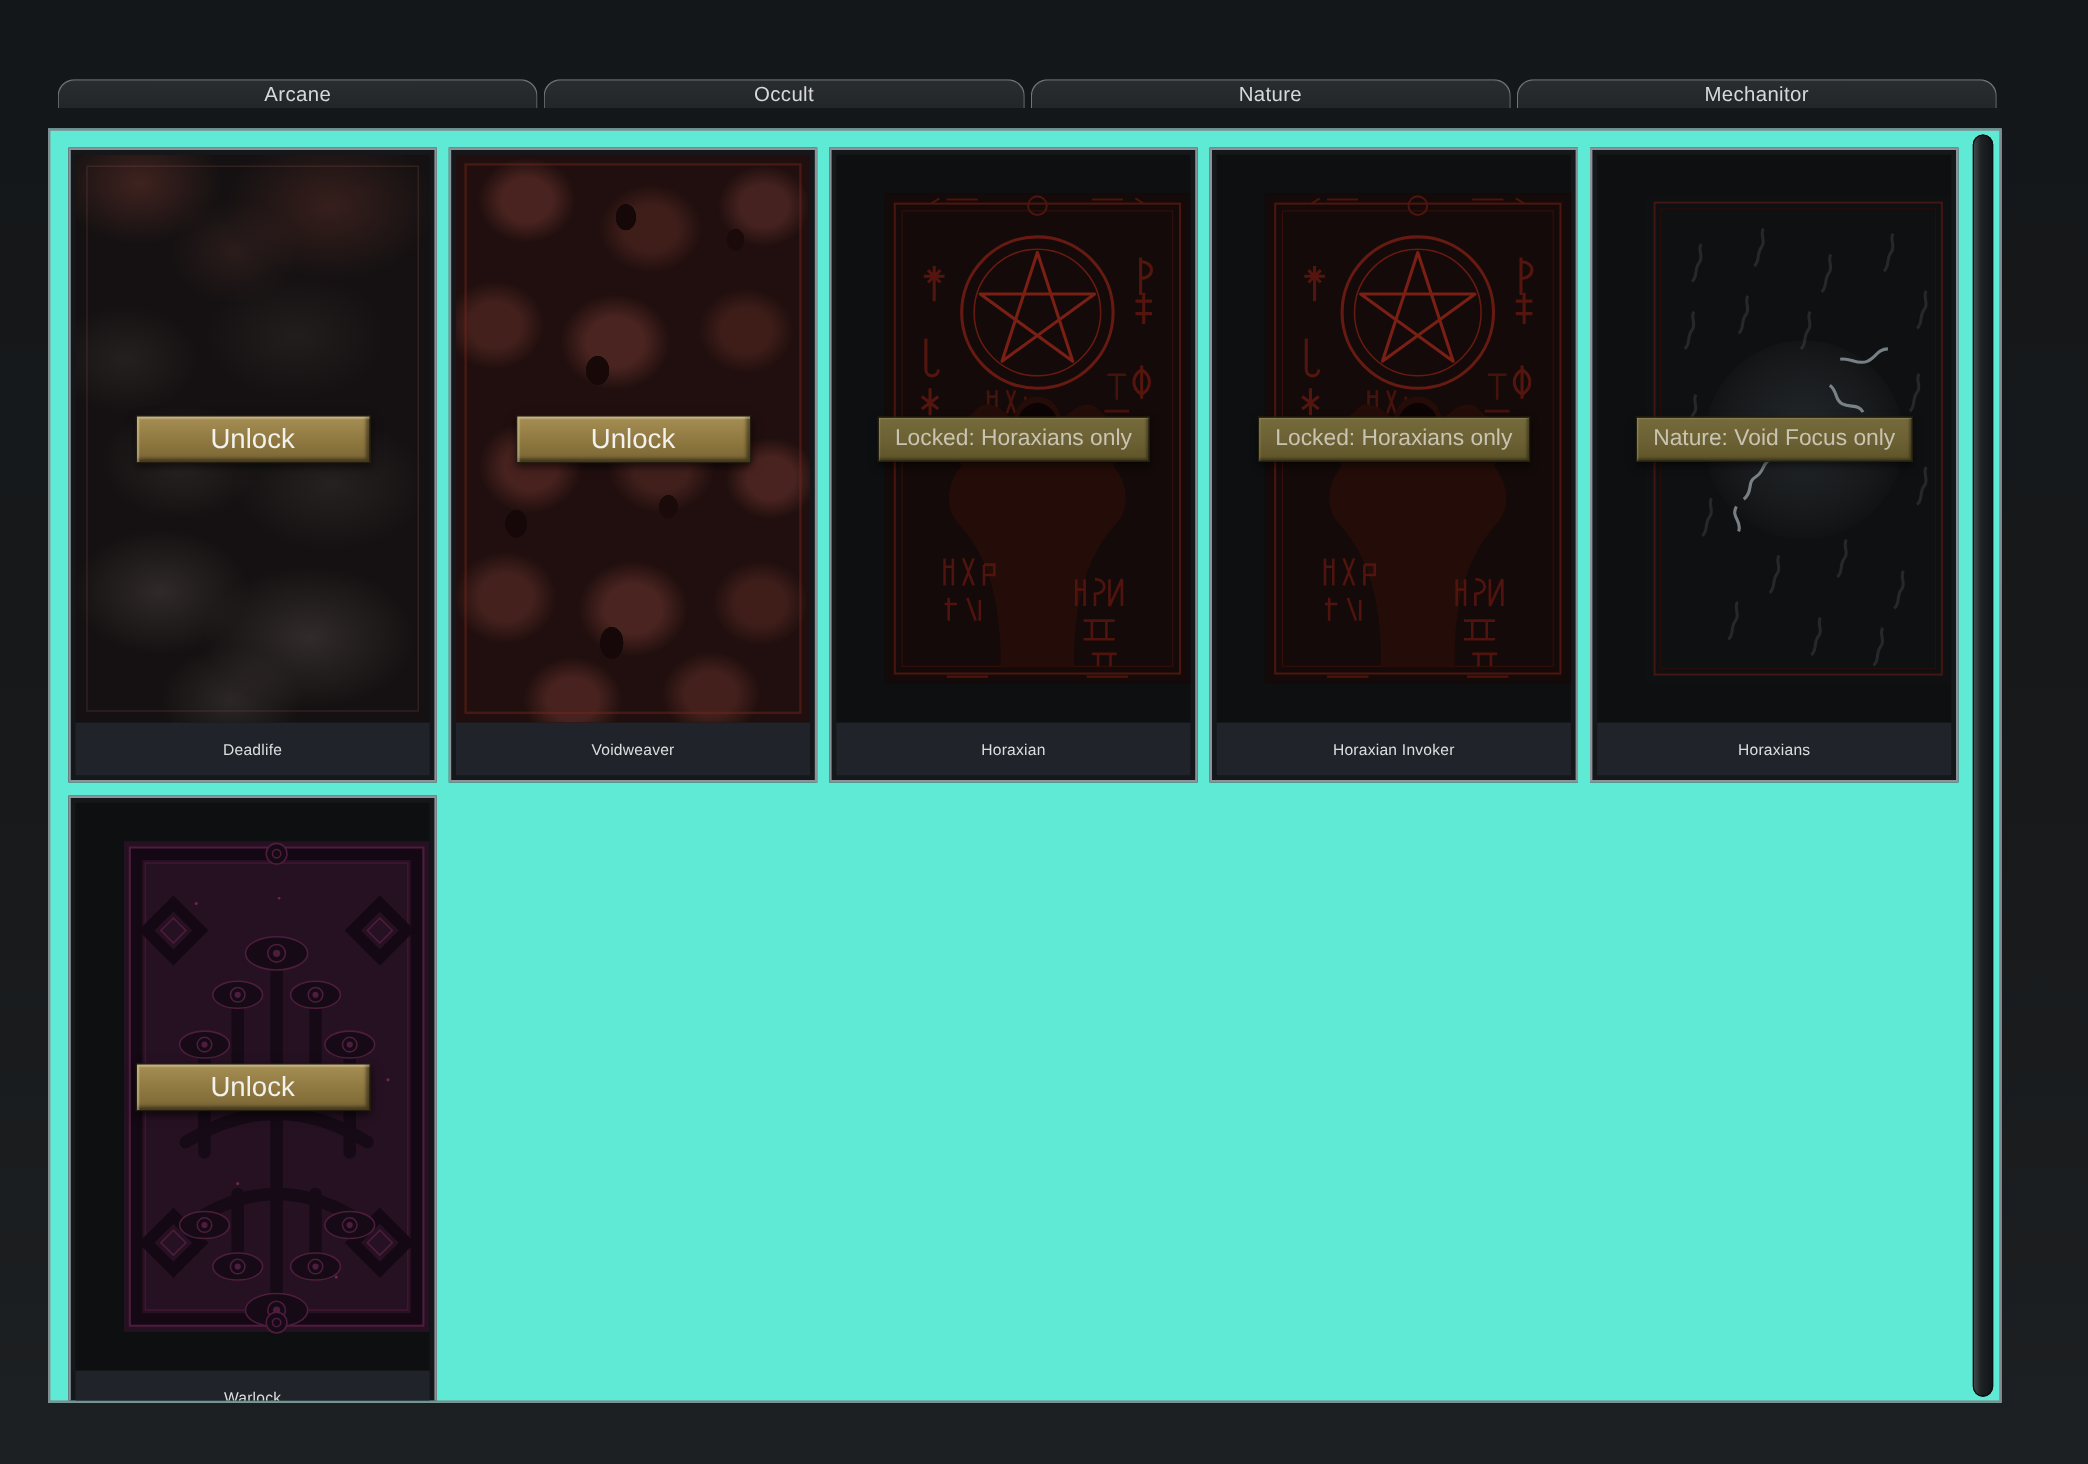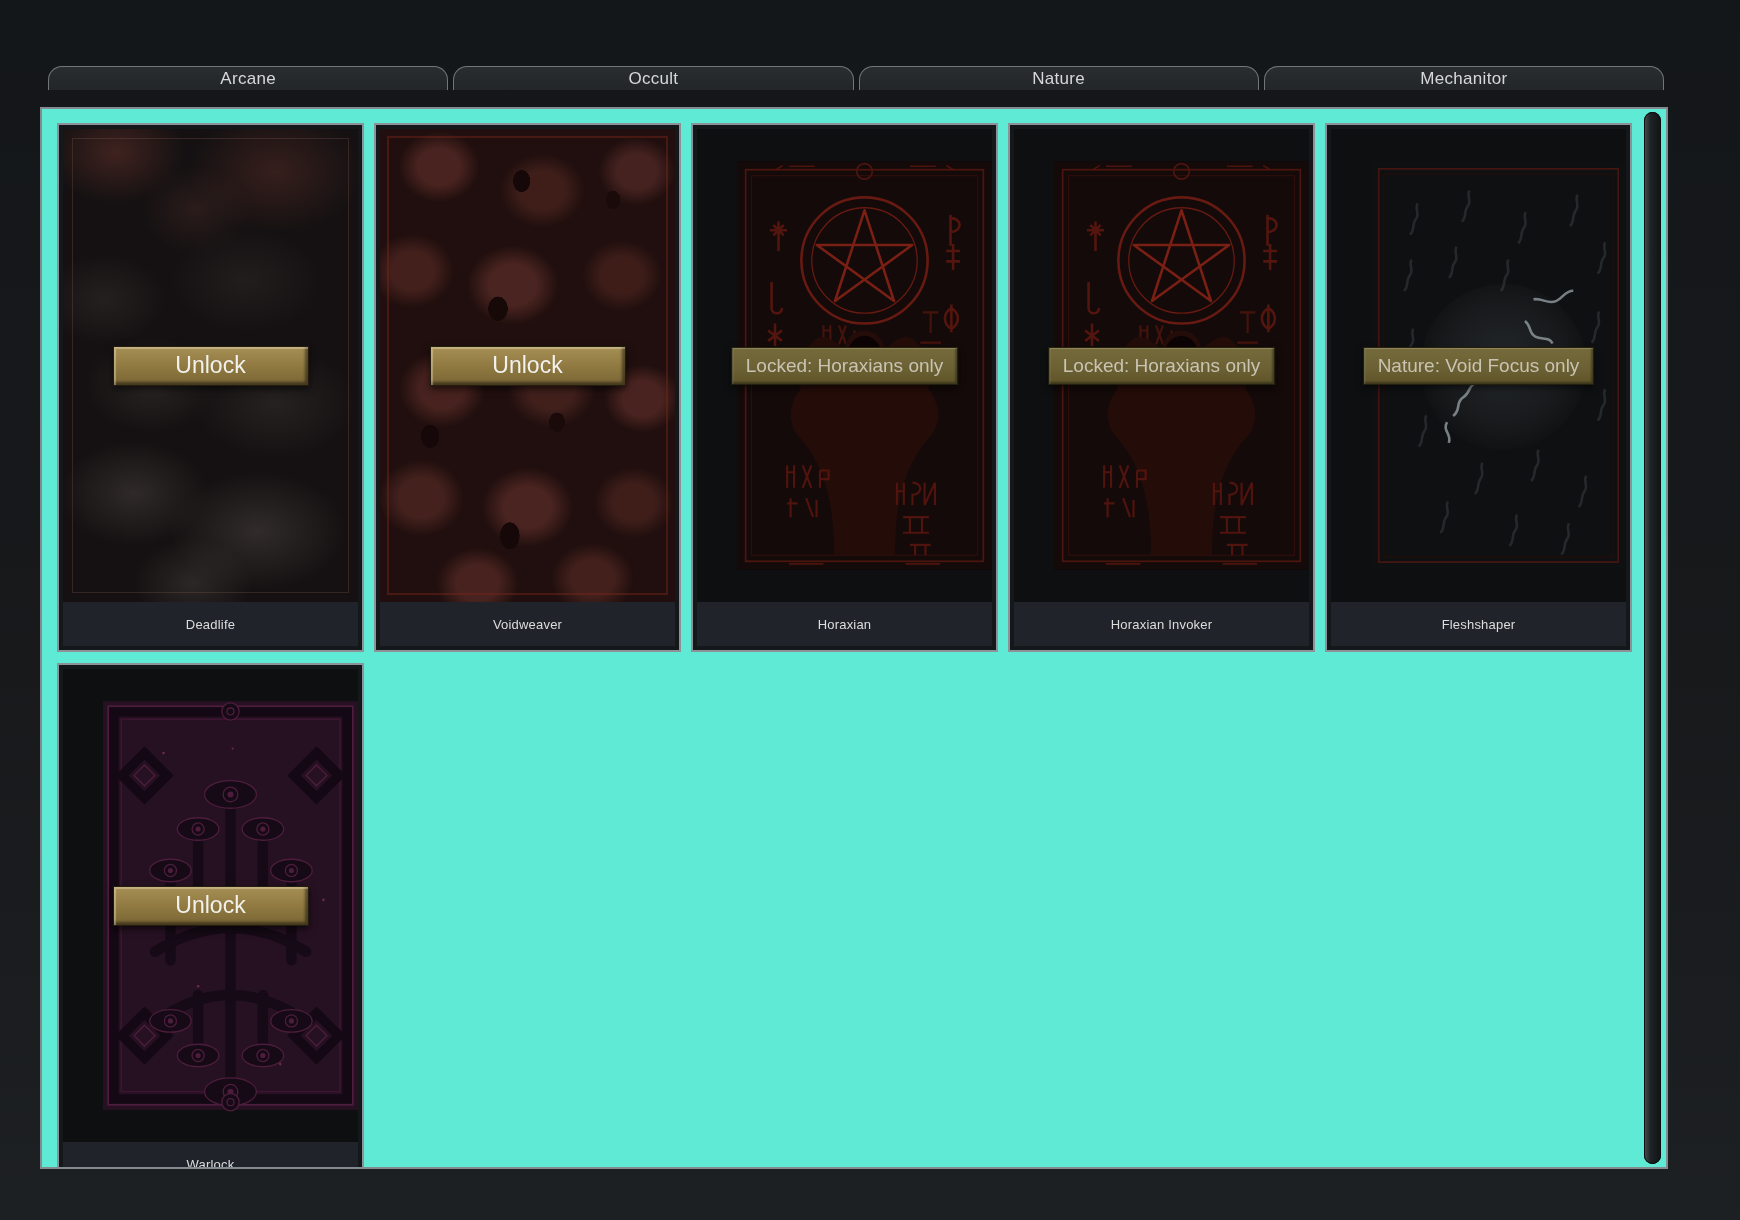--- a/index.html
+++ b/index.html
@@ -251,21 +251,21 @@
               <use href="#sq" x="220" y="455"></use>
           </g>
           <g stroke="#9aa4aa" stroke-width="3" fill="none" opacity="0.75">
             <path d="M188,160 c10,-2 16,6 26,2 c8,-3 10,-12 20,-12"></path>
             <path d="M178,185 c8,6 4,14 12,18 c8,4 16,0 20,8"></path>
             <path d="M95,295 c10,-8 2,-16 12,-22 c8,-5 6,-14 14,-16 M88,302 c-6,10 6,14 2,24"></path>
           </g>
         </svg>
         <div class="locked-bar">Nature: Void Focus only</div>
       </div>
-      <div class="cell-label">Fleshshaper</div>
+      <div class="cell-label">Horaxians</div>
     </div>
 
     <div class="cell">
       <div class="art art-dark">
         <svg viewBox="0 0 295 473">
           <rect width="295" height="473" fill="#261122"></rect>
           <g fill="#b34168" opacity="0.5">
             <circle cx="70" cy="60" r="1.5"></circle>
               <circle cx="230" cy="90" r="1.5"></circle>
               <circle cx="45" cy="250" r="1.5"></circle>

